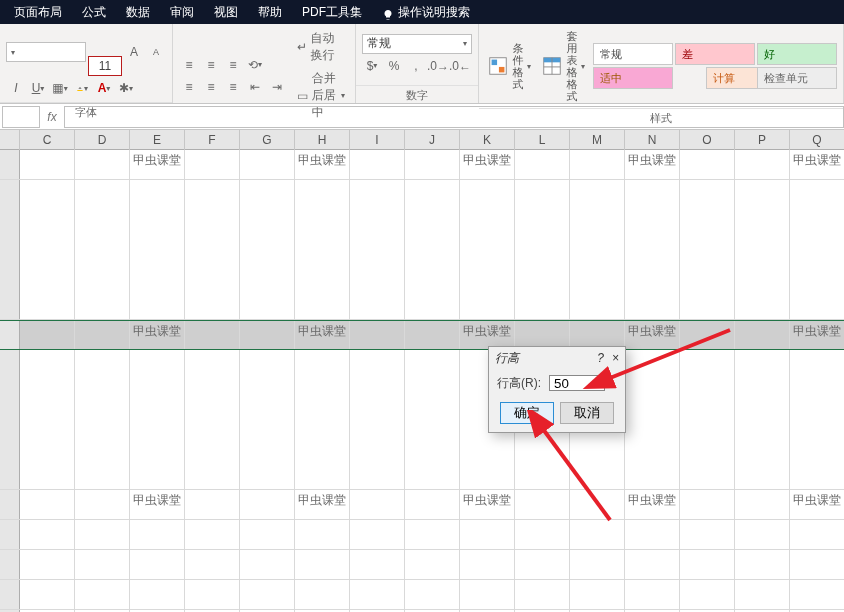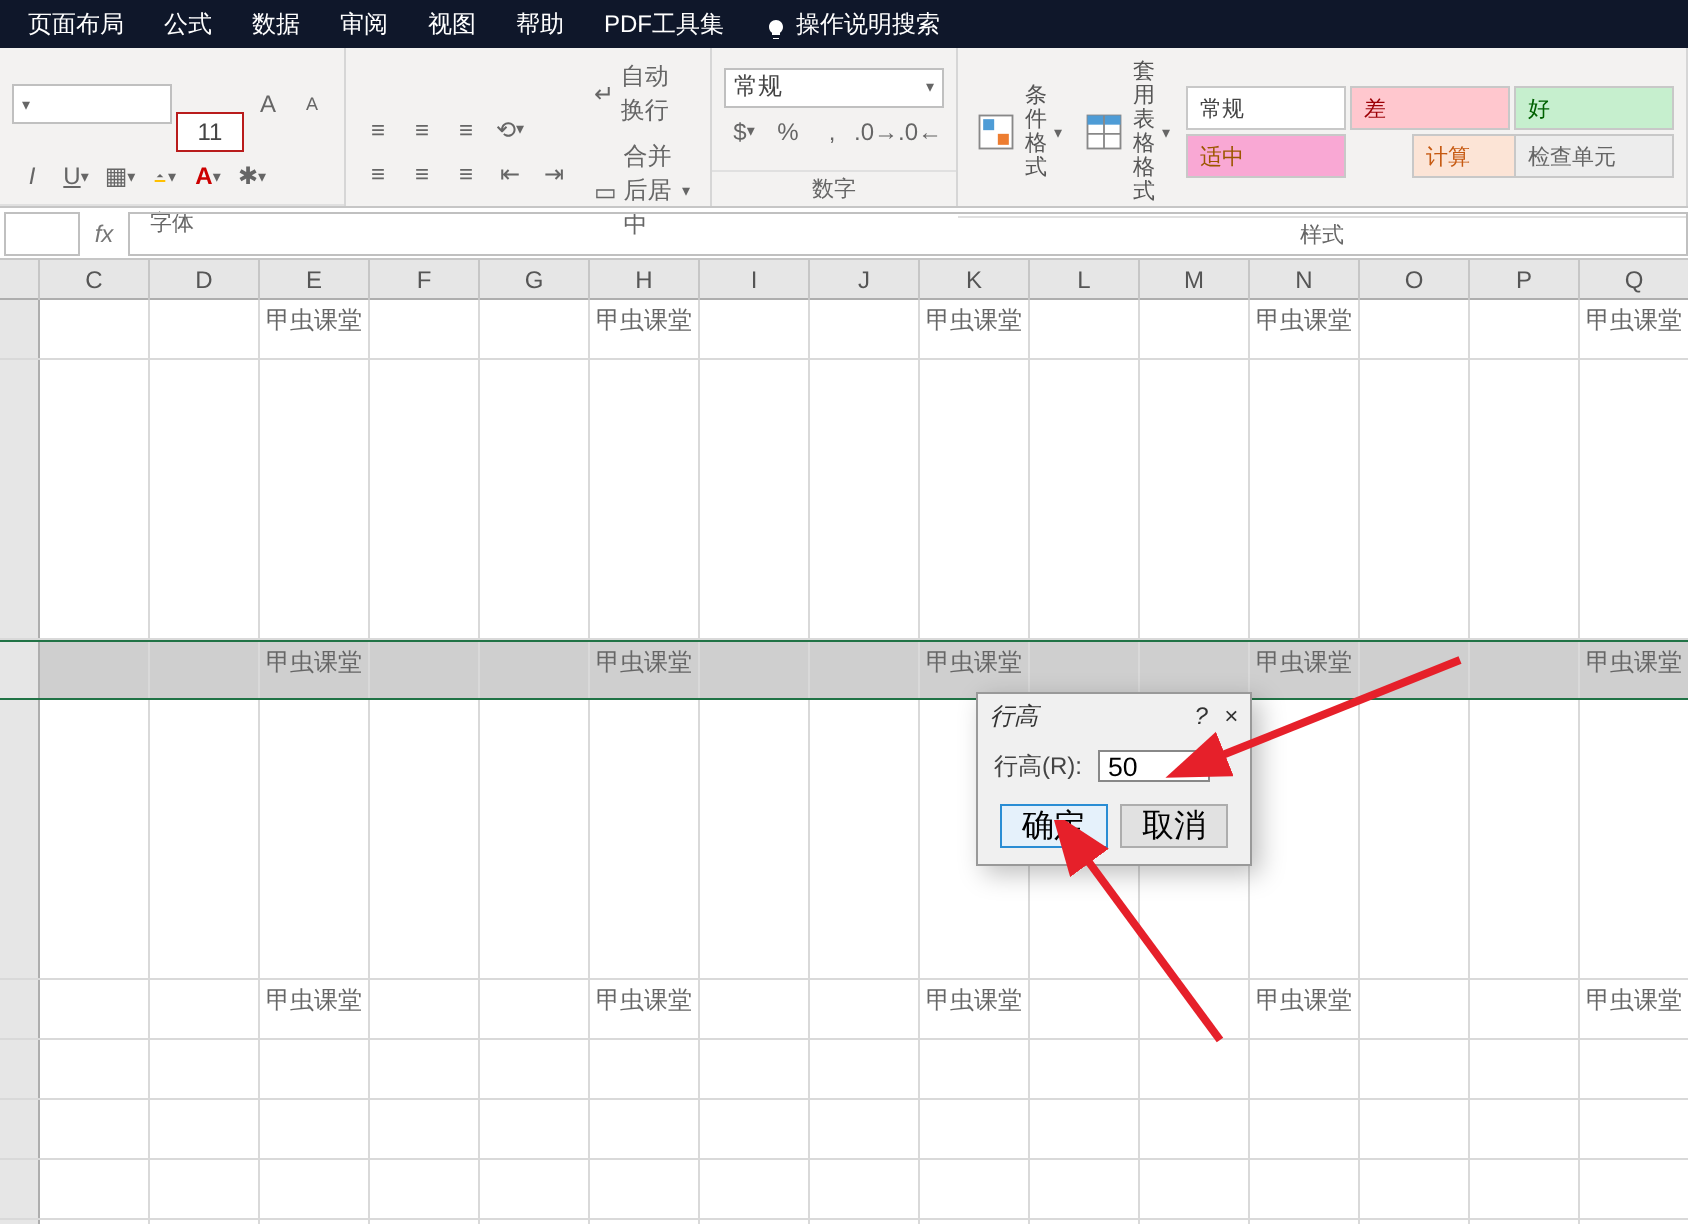--- a/index.html
+++ b/index.html
@@ -51,21 +51,21 @@
 .cell{width:55px;border-right:1px solid #d9d9d9;display:flex;align-items:flex-start;justify-content:center;padding-top:2px;color:#666;font-size:12px;}
 .cell.first{width:20px;background:#e6e6e6;border-right:1px solid #aeaeae;}
 
 
 .dialog{position:absolute;left:488px;top:216px;width:138px;background:#f0f0f0;border:1px solid #999;box-shadow:4px 4px 12px rgba(0,0,0,0.25);}
 .dlg-title{height:22px;display:flex;align-items:center;justify-content:space-between;padding:0 6px;font-size:12px;color:#333;font-style:italic;}
 .dlg-title .right{display:flex;gap:8px;align-items:center;}
 .dlg-body{padding:6px 8px;display:flex;align-items:flex-start;gap:8px;}
 .dlg-input{width:56px;height:16px;border:1px solid #888;padding:0 4px;background:#fff;}
 .dlg-btns{display:flex;gap:6px;justify-content:center;padding:4px 8px 8px;}
-.dlg-btn{width:54px;height:22px;border:1px solid #adadad;background:#e1e1e1;font-size:16px;cursor:pointer;}
+.dlg-btn{width:54px;height:22px;border:1px solid #adadad;background:#e1e1e1;font-size:13px;cursor:pointer;}
 .dlg-btn.accent{border-color:#2a8dd4;background:#e5f1fb;}
 
 
 .arrow-svg{position:absolute;pointer-events:none;}
 </style>
 </head>
 <body>
 
 <div class="menu-bar">
   <div class="menu-item">页面布局</div>

